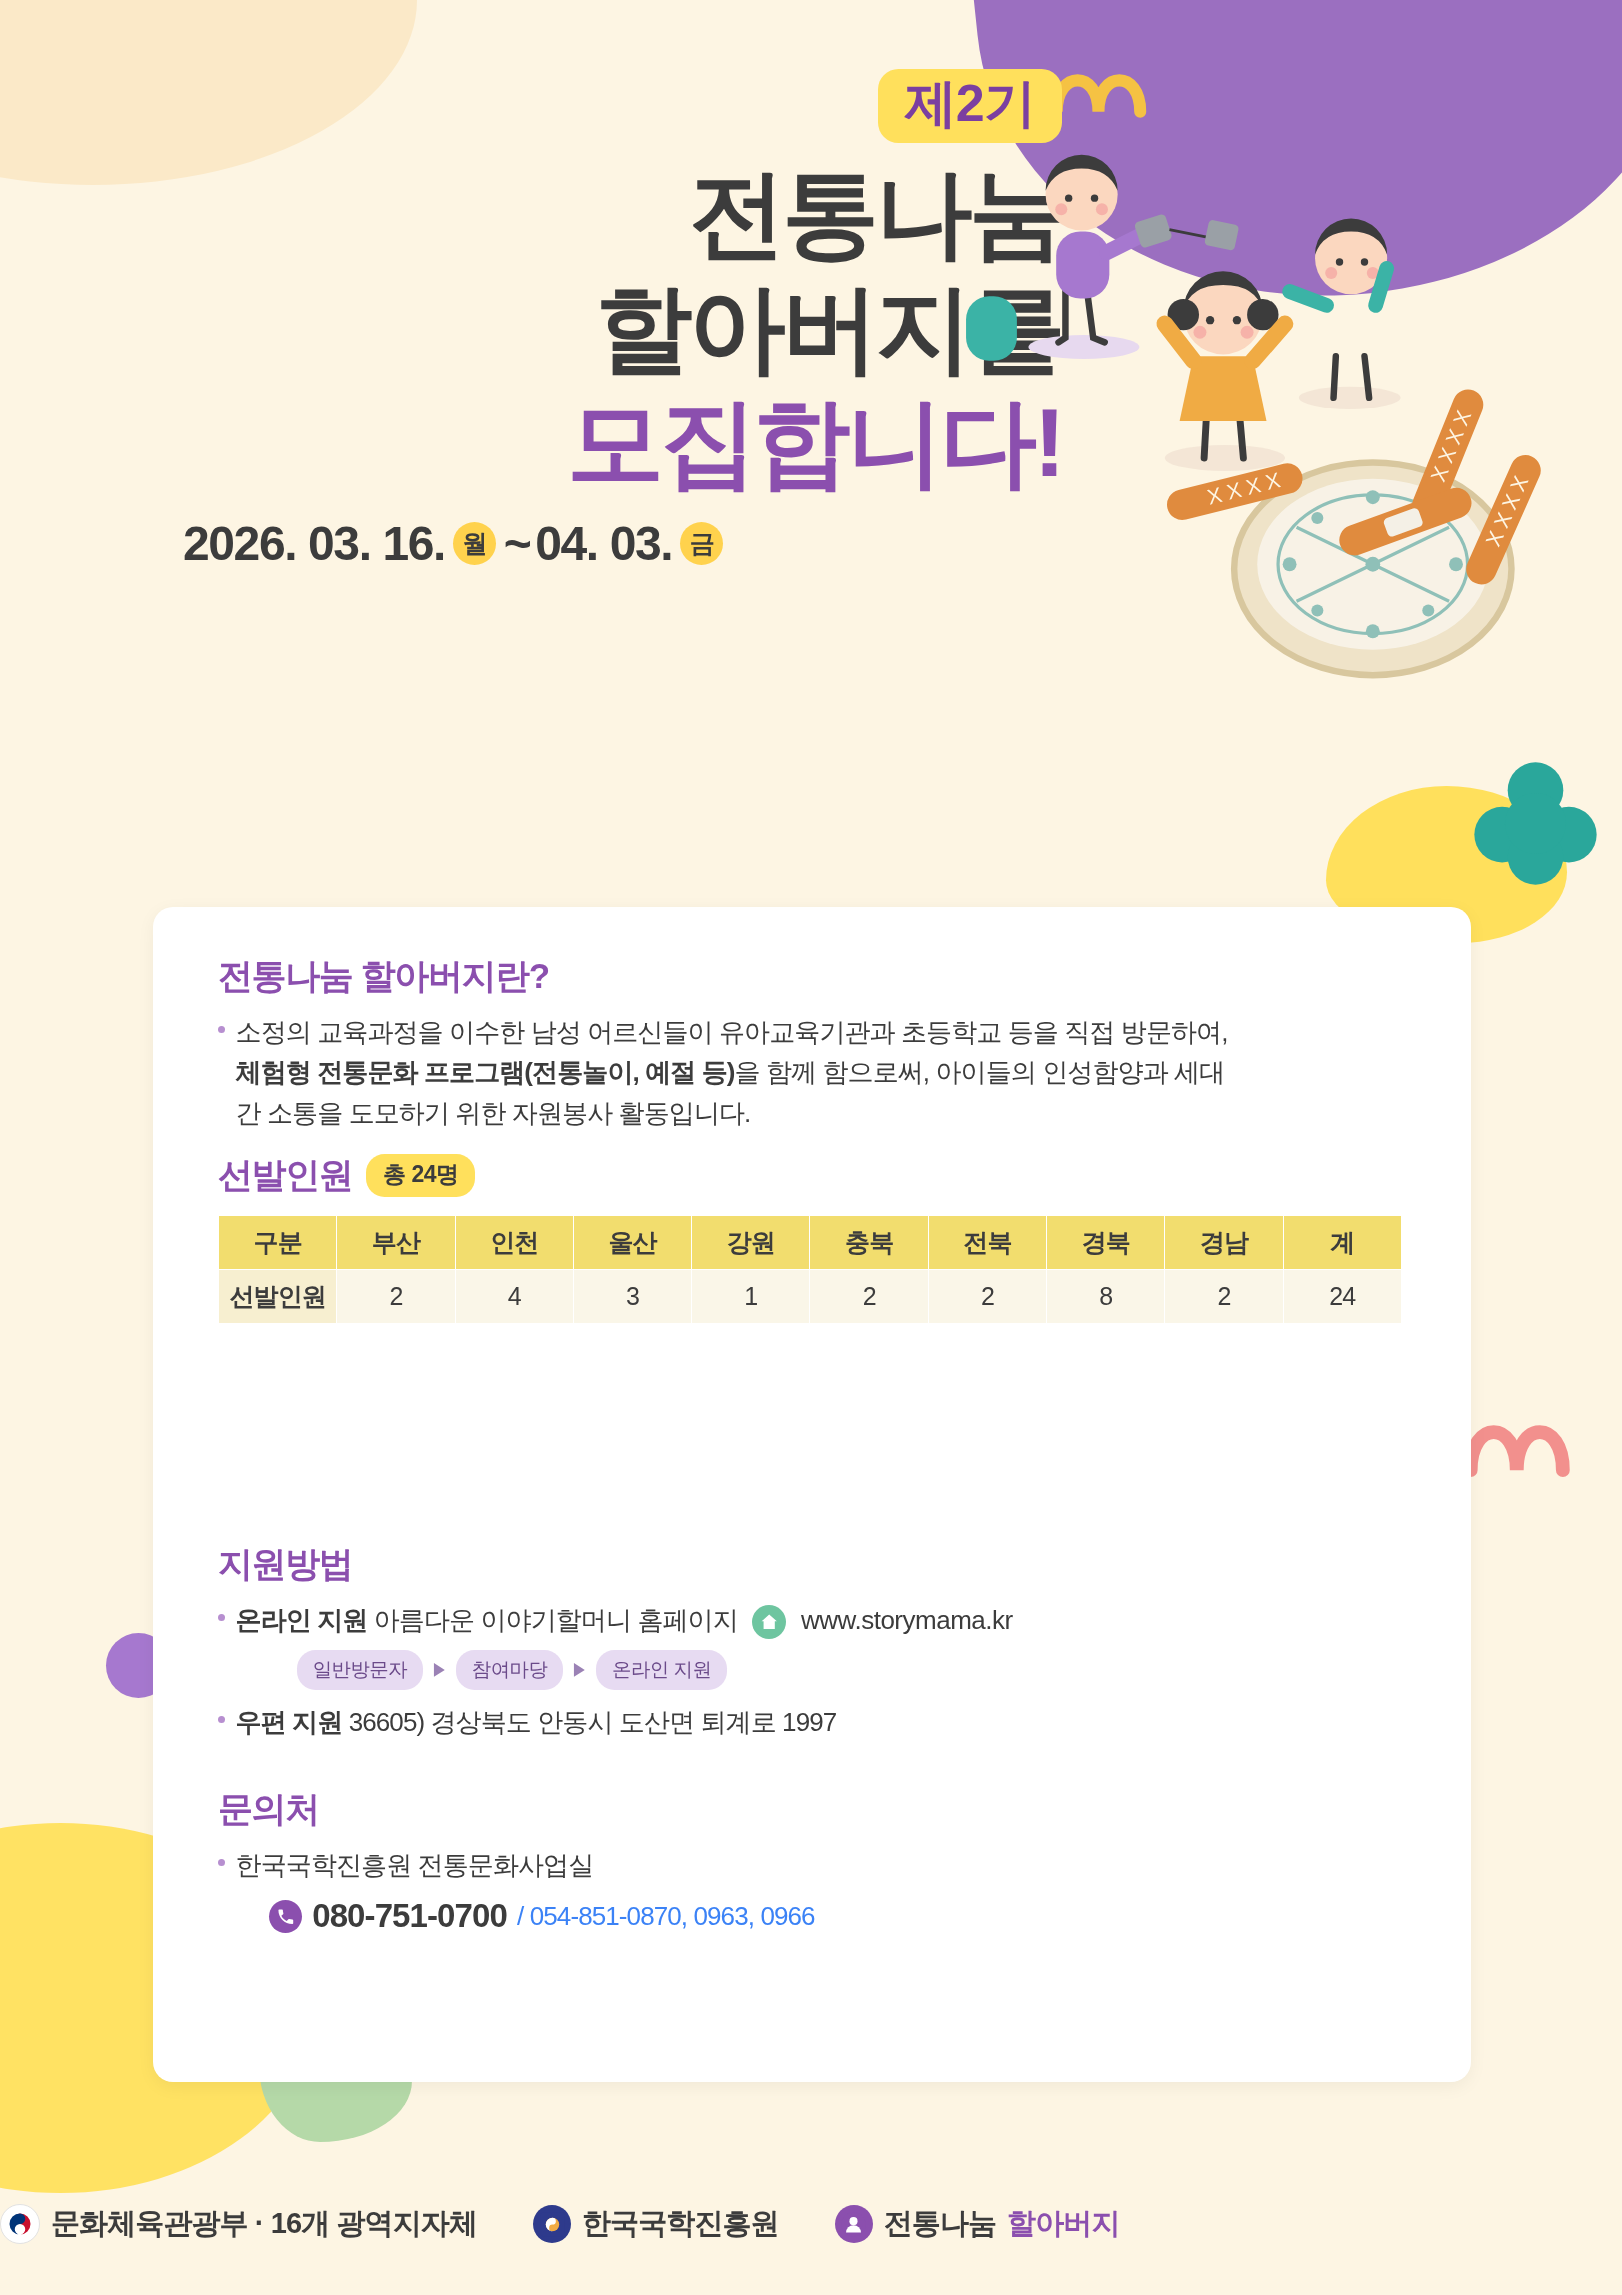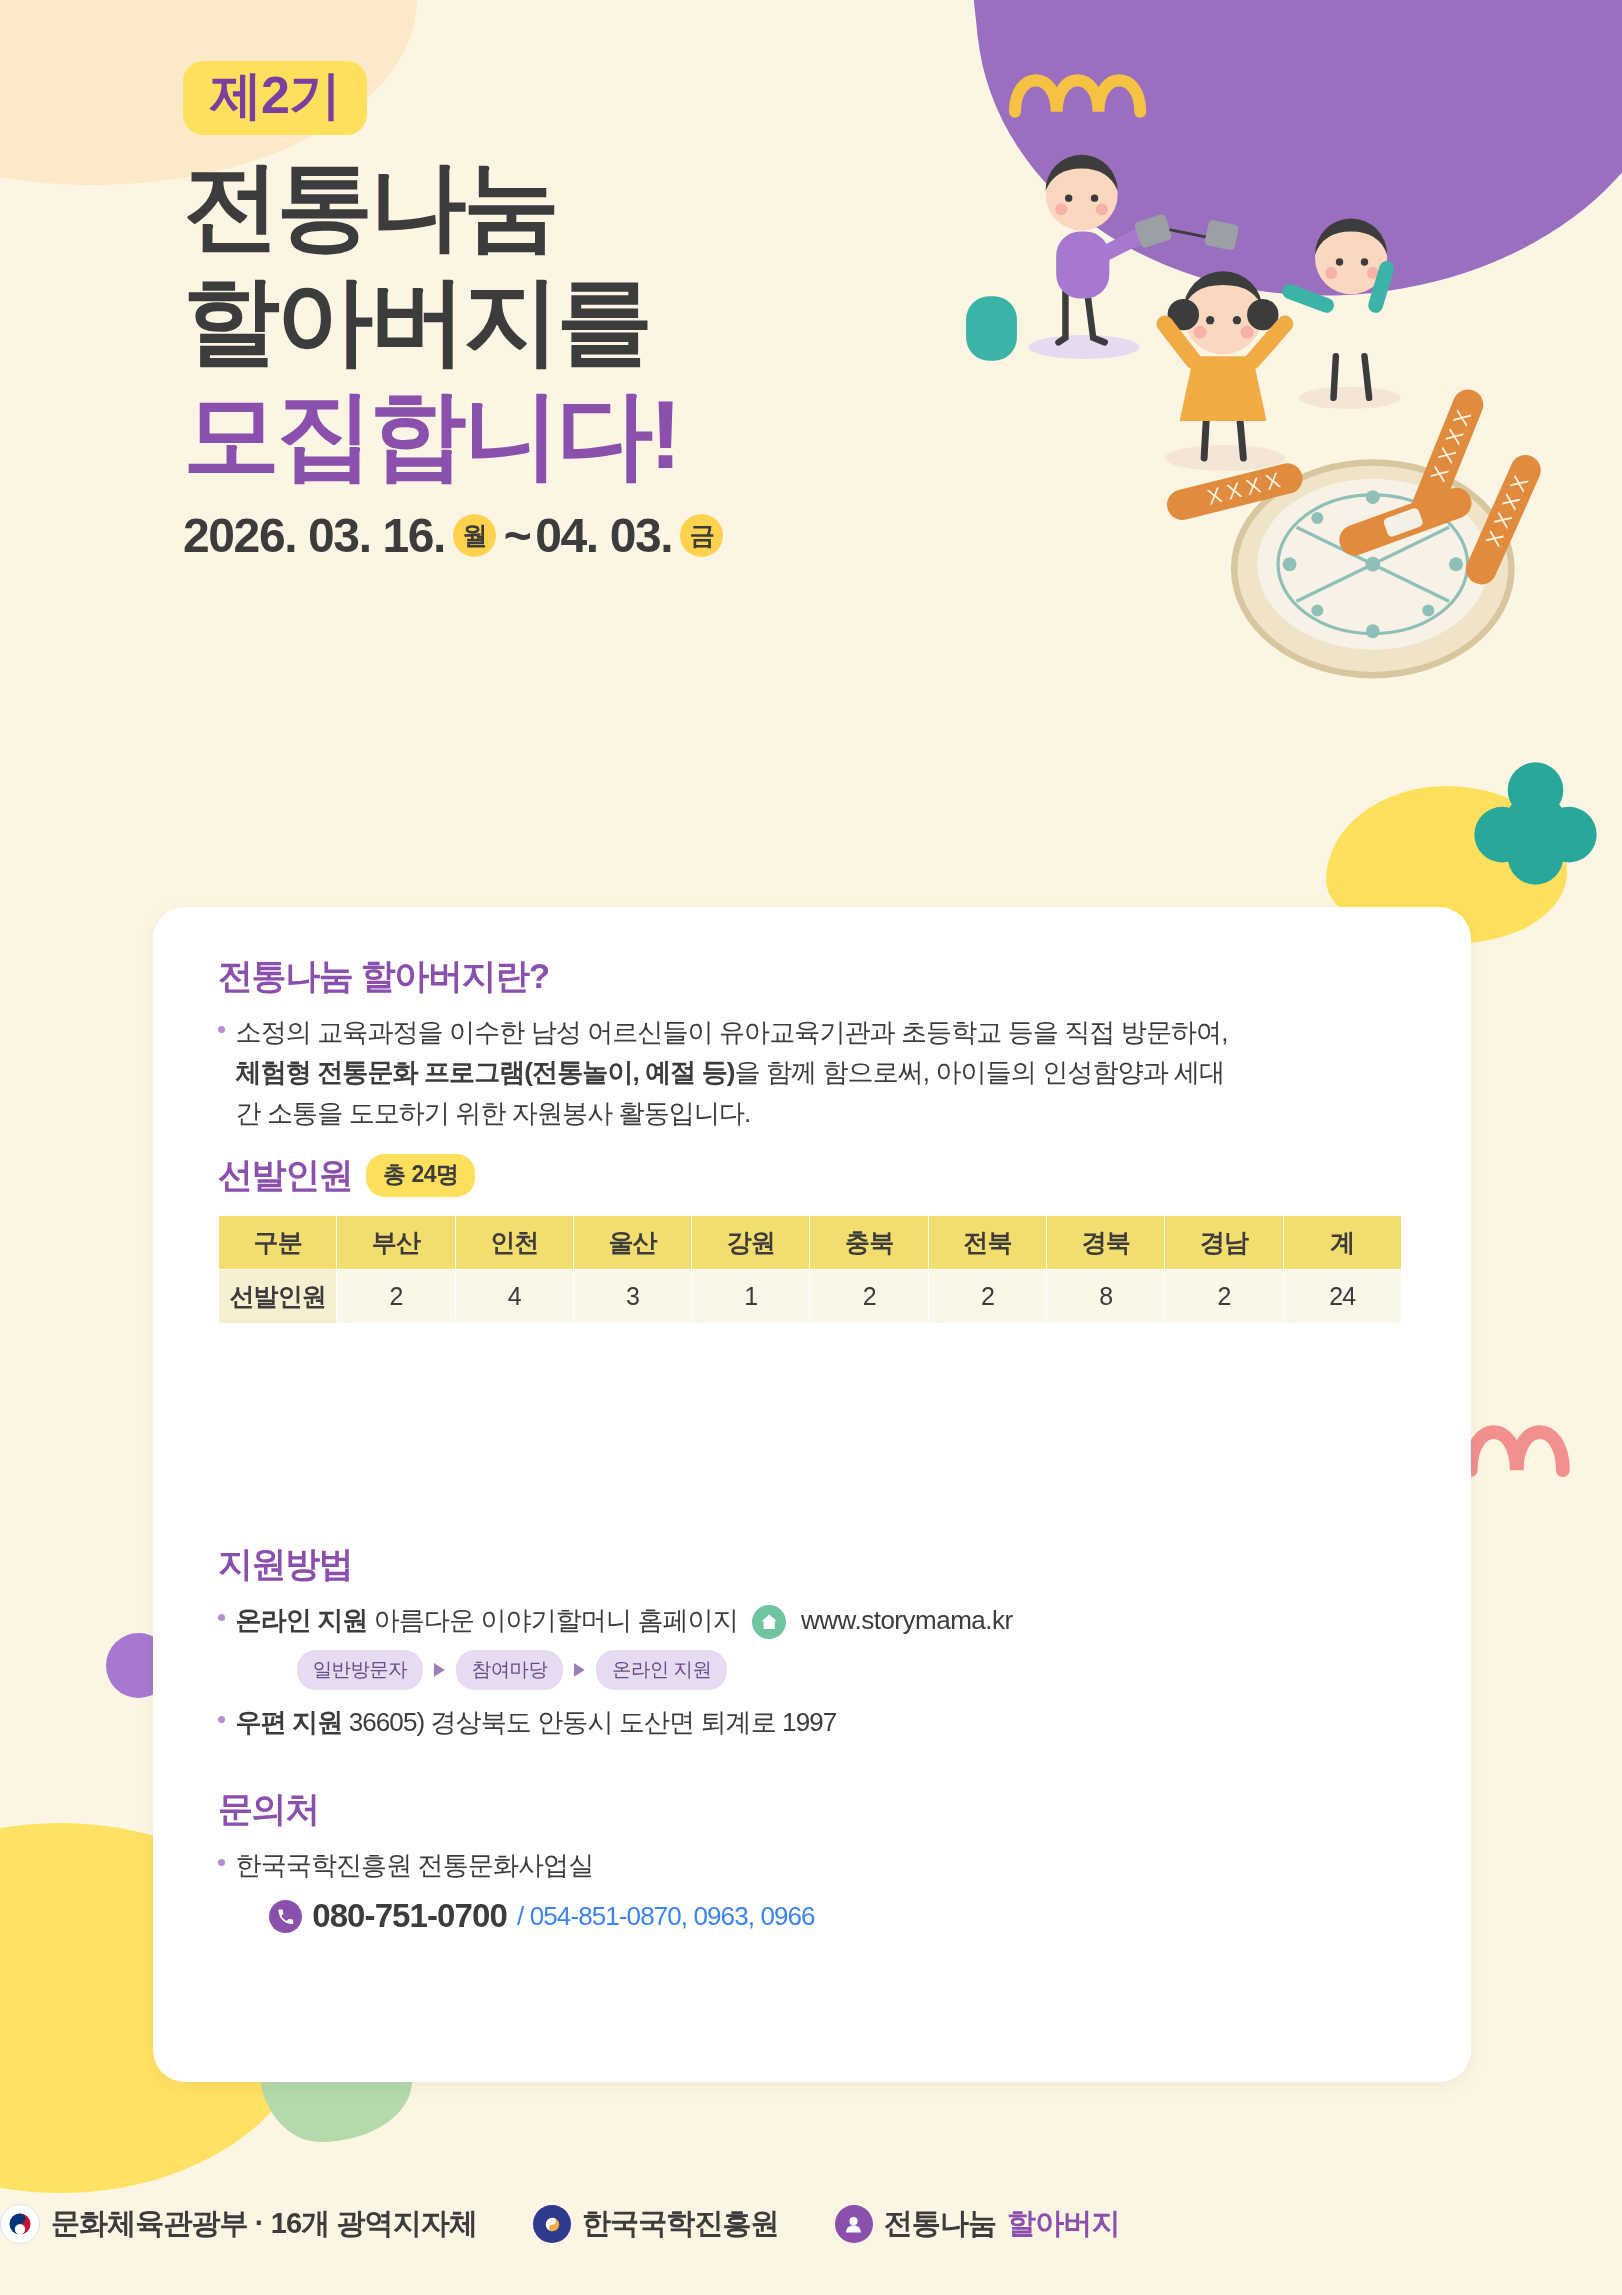--- a/index.html
+++ b/index.html
@@ -65,23 +65,24 @@
     width: 153px; height: 106px;
   }
   #shape-yellow-squiggle {
     top: 42px; left: 1008px;
     width: 167px; height: 93px;
   }
 
   
   #header {
     position: absolute;
-    top: 61px;
+    top: 69px;
     left: 183px;
     width: 879px;
+    text-align: right;
   }
   #badge-term {
     display: inline-block;
     background: #ffe05c;
     color: #7b3fa0;
     font-size: 52px;
     font-weight: bold;
     letter-spacing: -0.9px;
     padding: 8.3px 27px 14px;
     border-radius: 20.4px;
@@ -130,21 +131,21 @@
   }
 
   
   #content-card {
     position: absolute;
     top: 907px;
     left: 153px;
     width: 1318px;
     height: 1175px;
     background: #ffffff;
-    border-radius: 32px;
+    border-radius: 20px;
     box-shadow: 0 4.6px 18.5px rgba(0,0,0,.05);
   }
   .section { position: absolute; left: 65px; width: 1203px; }
   .sec-title {
     font-size: 35px;
     font-weight: bold;
     color: #8b4fae;
     letter-spacing: -1.4px;
     display: flex;
     align-items: center;

